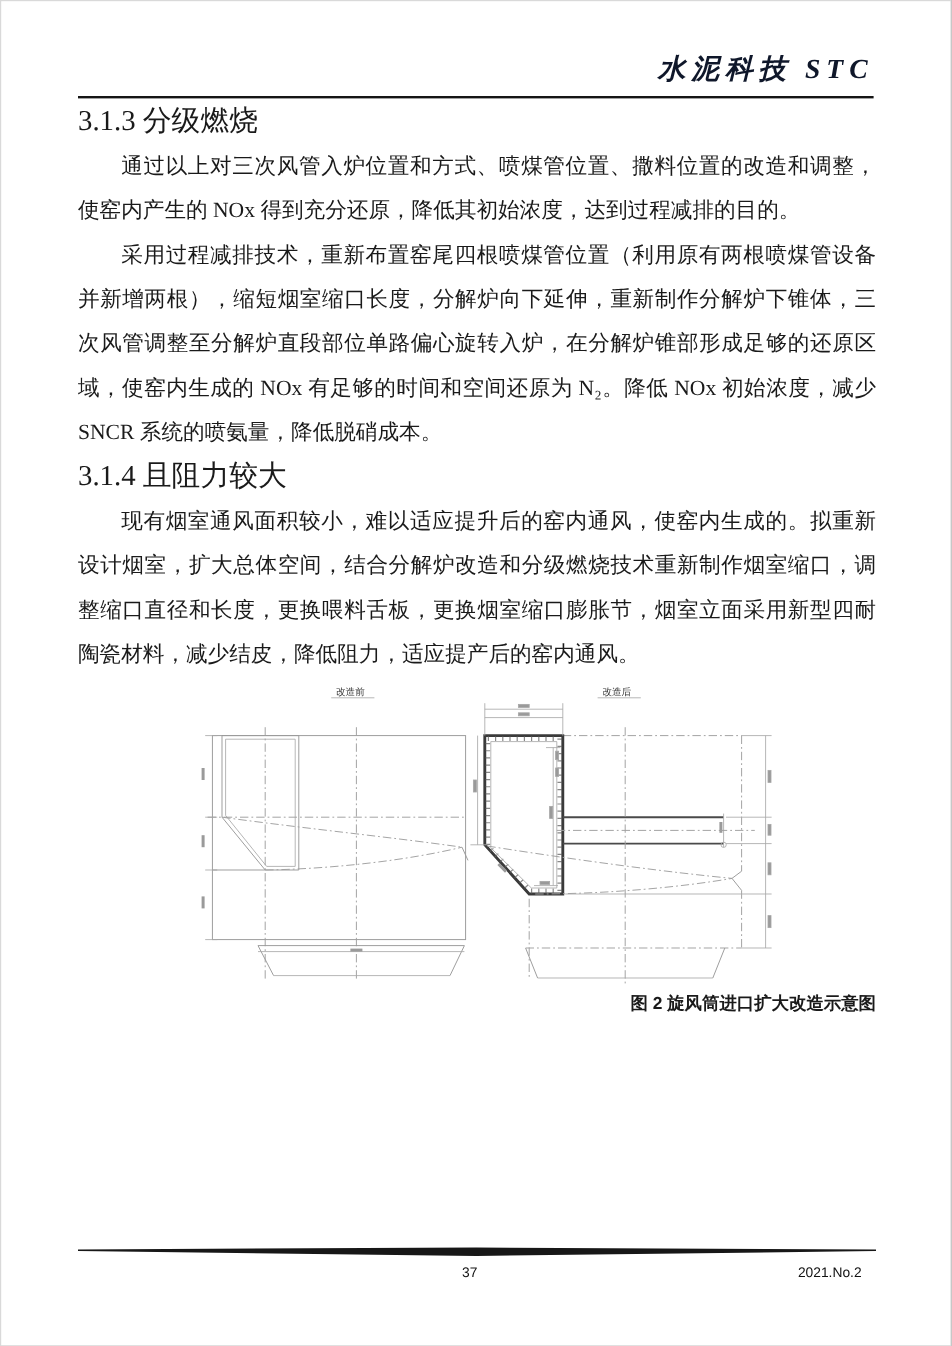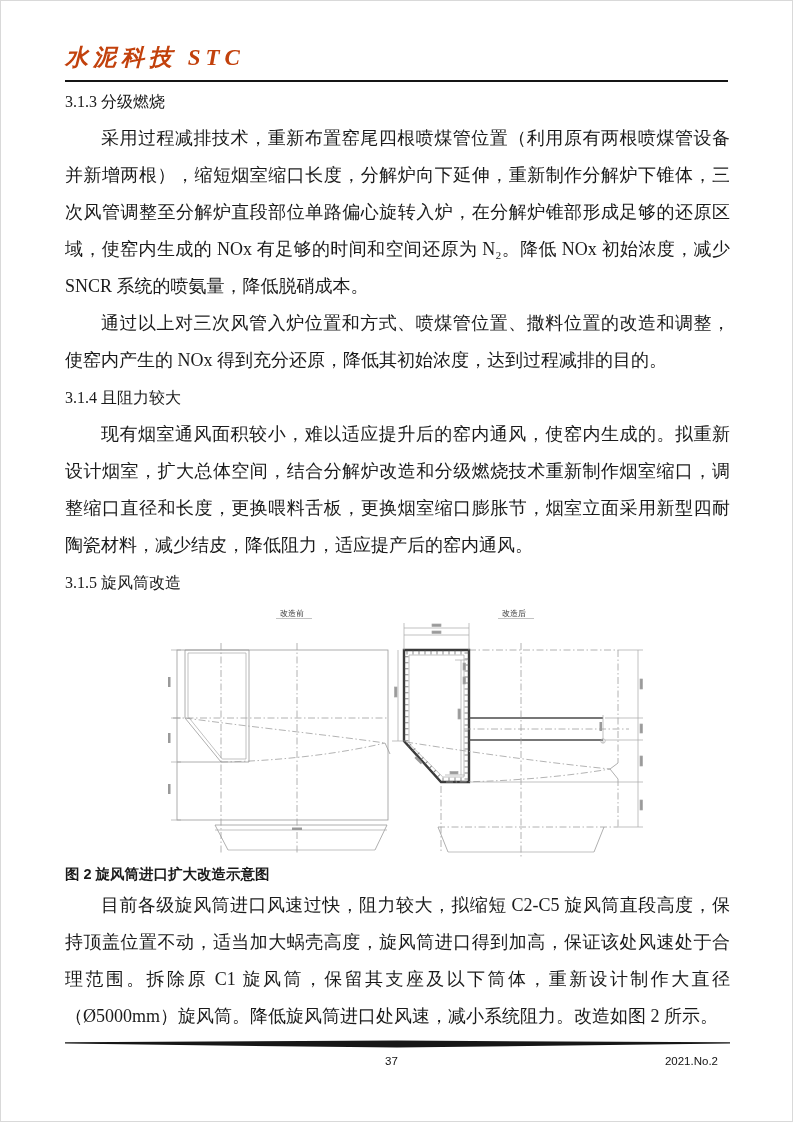--- a/index.html
+++ b/index.html
@@ -9,61 +9,61 @@
     margin:0 auto;
     background:#ffffff;
     border:1px solid #d9d9d9;
     box-sizing:border-box;
     font-family:"Liberation Serif","DejaVu Serif",serif;
     color:#1a1a1a;
     overflow:hidden;
   }
   .journal-title{
     margin:42px 64px 0;
-    text-align:left;
+    text-align:right;
     font-size:23px;
     font-weight:bold;
     font-style:italic;
     letter-spacing:5px;
     line-height:30px;
-    color:#c2410c;
+    color:#0f172a;
   }
   .header-rule{
     margin:7px 64px 0;
     border:none;
     border-top:2.5px solid #151515;
     height:0;
   }
   .body-text{
     margin:1px 64px 0;
     width:665px;
     font-size:18px;
     line-height:37px;
   }
   .sec-heading{
-    font-size:16px;
+    font-size:24px;
     font-weight:normal;
     margin:0;
     line-height:37px;
   }
   .para{
     margin:0;
     text-indent:2em;
     text-align:justify;
     line-height:37px;
   }
   .figure-wrap{
     width:665px;
     height:258px;
     position:relative;
     margin:2px 0 0 0;
   }
   .figure-wrap svg{position:absolute;left:84px;top:0;}
   .figure-caption{
-    text-align:left;
+    text-align:right;
     font-family:"Liberation Sans","DejaVu Sans",sans-serif;
     font-weight:bold;
     font-size:14.5px;
     line-height:22px;
     margin:2px 0 2px 0;
     text-indent:0;
   }
   .footer{
     position:absolute;
     left:64px;
@@ -97,27 +97,26 @@
 <body>
 
 <div class="page">
 
   <div class="journal-title">水泥科技 STC</div>
   <hr class="header-rule">
 
   <div class="body-text">
 
     <h3 class="sec-heading">3.1.3 分级燃烧</h3>
+    <p class="para">通过以上对三次风管入炉位置和方式、喷煤管位置、撒料位置的改造和调整，使窑内产生的 NOx 得到充分还原，降低其初始浓度，达到过程减排的目的。</p>
     <p class="para">采用过程减排技术，重新布置窑尾四根喷煤管位置（利用原有两根喷煤管设备并新增两根），缩短烟室缩口长度，分解炉向下延伸，重新制作分解炉下锥体，三次风管调整至分解炉直段部位单路偏心旋转入炉，在分解炉锥部形成足够的还原区域，使窑内生成的 NOx 有足够的时间和空间还原为 N₂。降低 NOx 初始浓度，减少 SNCR 系统的喷氨量，降低脱硝成本。</p>
-    <p class="para">通过以上对三次风管入炉位置和方式、喷煤管位置、撒料位置的改造和调整，使窑内产生的 NOx 得到充分还原，降低其初始浓度，达到过程减排的目的。</p>
 
     <h3 class="sec-heading">3.1.4 且阻力较大</h3>
     <p class="para">现有烟室通风面积较小，难以适应提升后的窑内通风，使窑内生成的。拟重新设计烟室，扩大总体空间，结合分解炉改造和分级燃烧技术重新制作烟室缩口，调整缩口直径和长度，更换喂料舌板，更换烟室缩口膨胀节，烟室立面采用新型四耐陶瓷材料，减少结皮，降低阻力，适应提产后的窑内通风。</p>
 
-    <h3 class="sec-heading">3.1.5 旋风筒改造</h3>
 
     <div class="figure-wrap">
       <svg width="510" height="258" viewBox="0 0 510 258" xmlns="http://www.w3.org/2000/svg">
 
         <g>
           <text x="131" y="13" class="dwg-label">改造前</text>
           <line x1="127" y1="15.5" x2="163" y2="15.5" class="dim"></line>
 
           <rect x="28" y="47" width="211" height="170" class="ln"></rect>
 
@@ -230,21 +229,20 @@
             <line x1="289" y1="224" x2="299" y2="249" class="ln"></line>
             <line x1="455" y1="224" x2="445" y2="249" class="ln"></line>
             <line x1="299" y1="249" x2="445" y2="249" class="dim"></line>
           </g>
         </g>
       </svg>
     </div>
 
     <p class="figure-caption">图 2  旋风筒进口扩大改造示意图</p>
 
-    <p class="para">目前各级旋风筒进口风速过快，阻力较大，拟缩短 C2-C5 旋风筒直段高度，保持顶盖位置不动，适当加大蜗壳高度，旋风筒进口得到加高，保证该处风速处于合理范围。拆除原 C1 旋风筒，保留其支座及以下筒体，重新设计制作大直径（Ø5000mm）旋风筒。降低旋风筒进口处风速，减小系统阻力。改造如图 2 所示。</p>
   </div>
 
   <div class="footer">
     <svg width="665" height="9" viewBox="0 0 665 9">
       <polygon points="0,2.2 332,0.6 665,2.2 665,3.6 332,7.6 0,3.6" fill="#171717"></polygon>
     </svg>
     <div class="footer-labels">
       <span class="page-number">37</span>
       <span class="issue-number">2021.No.2</span>
     </div>

